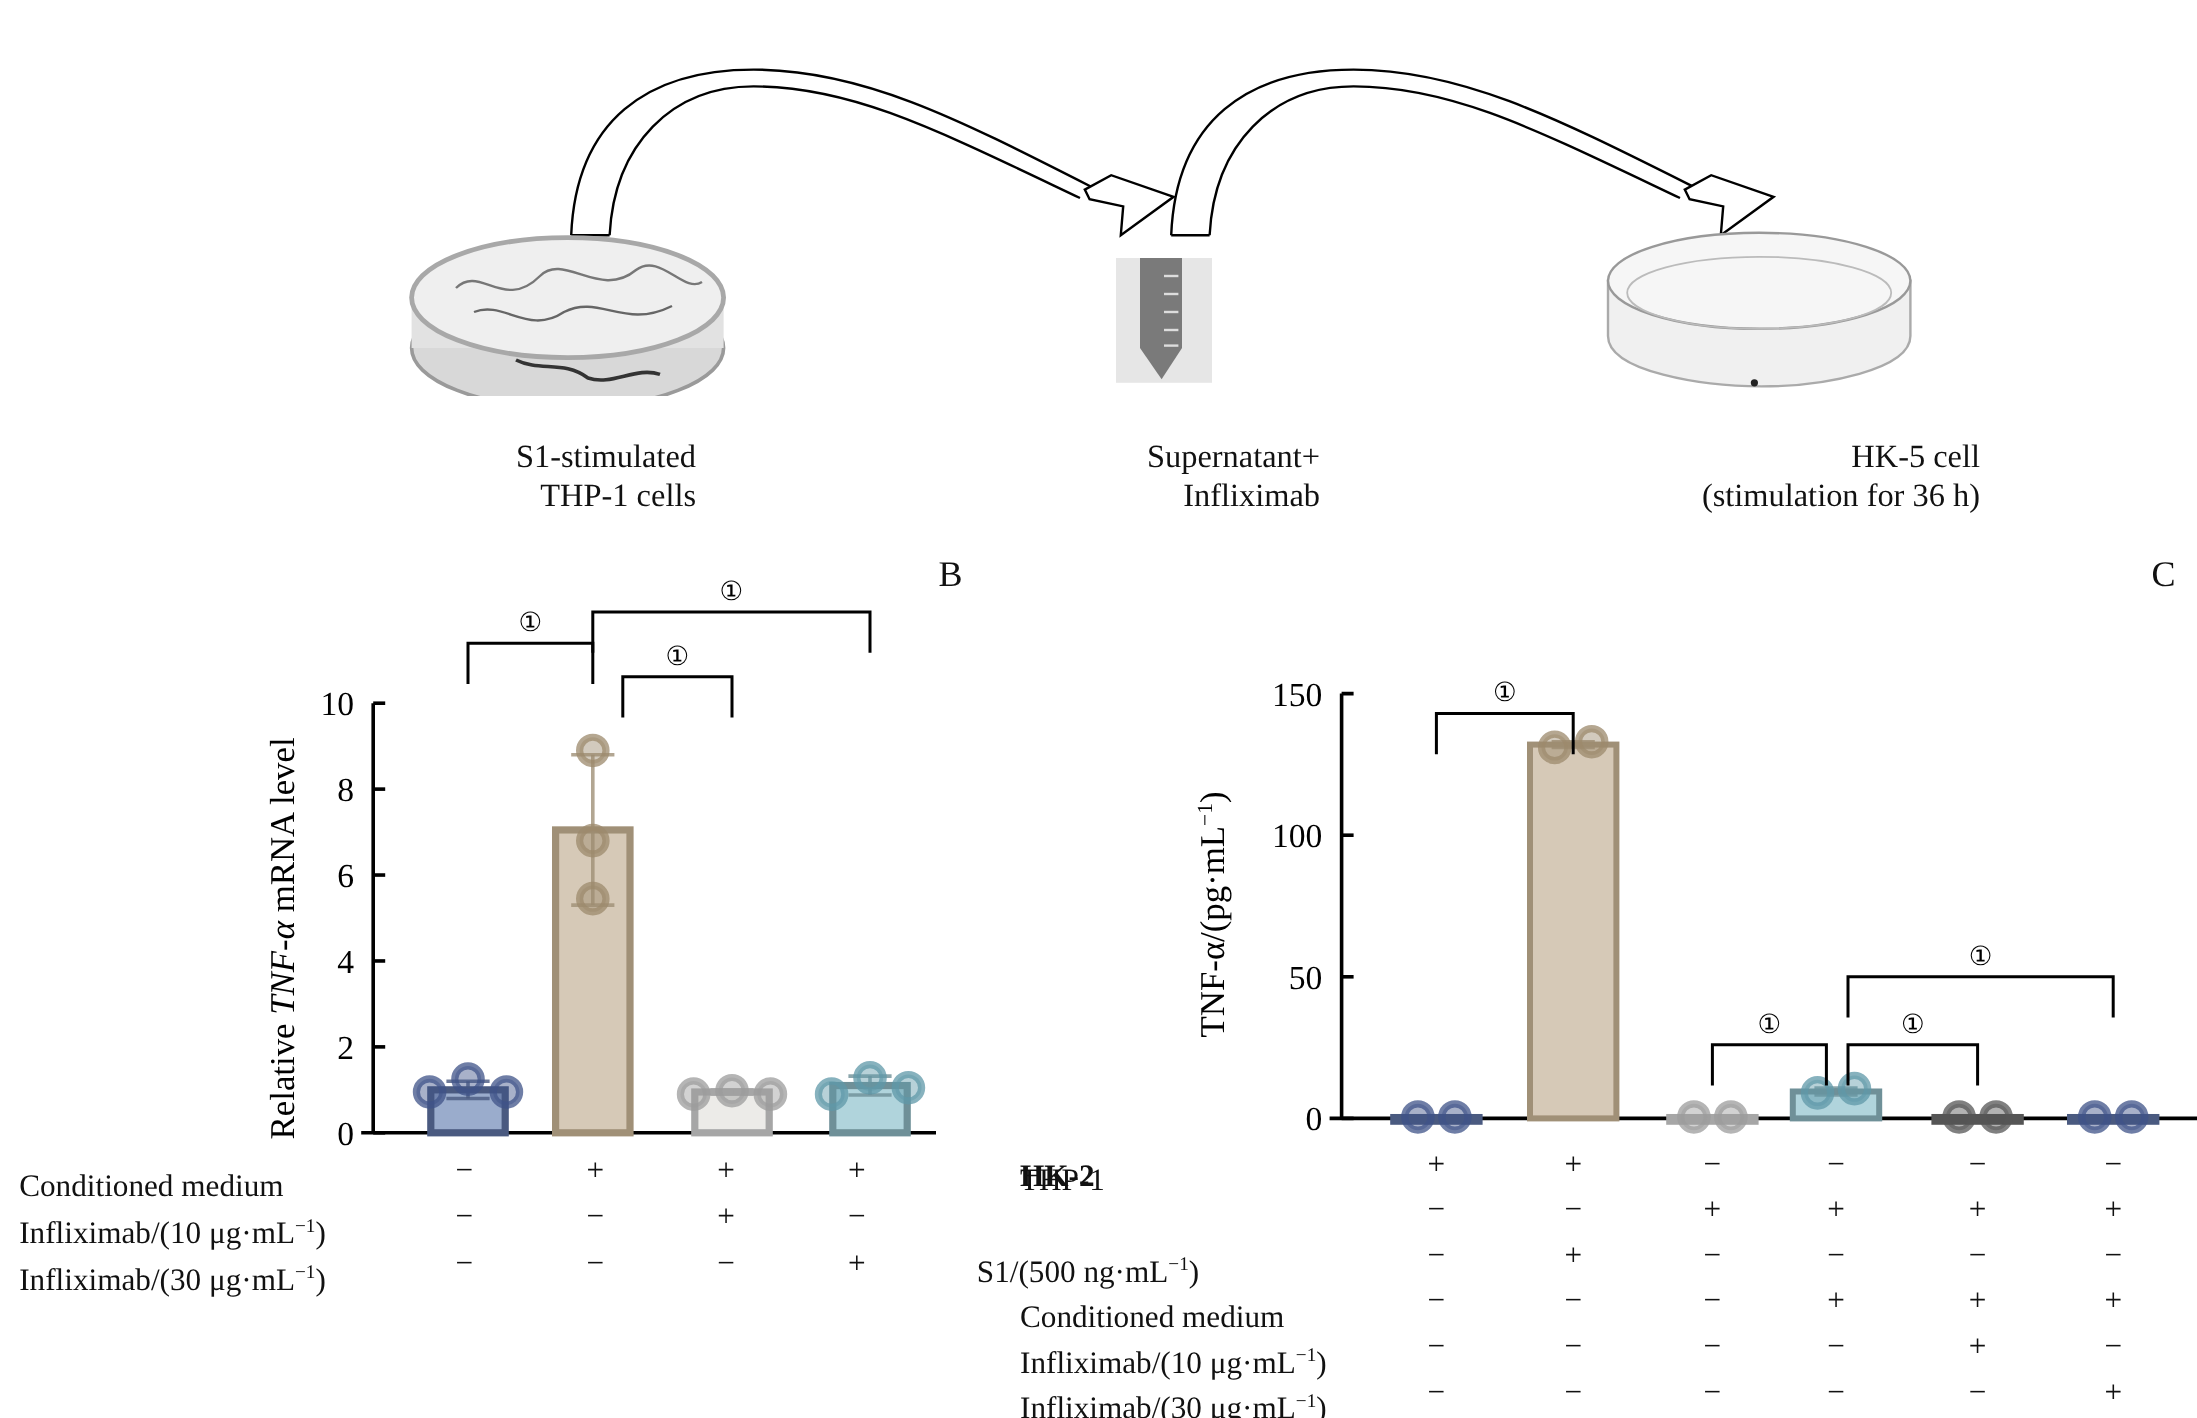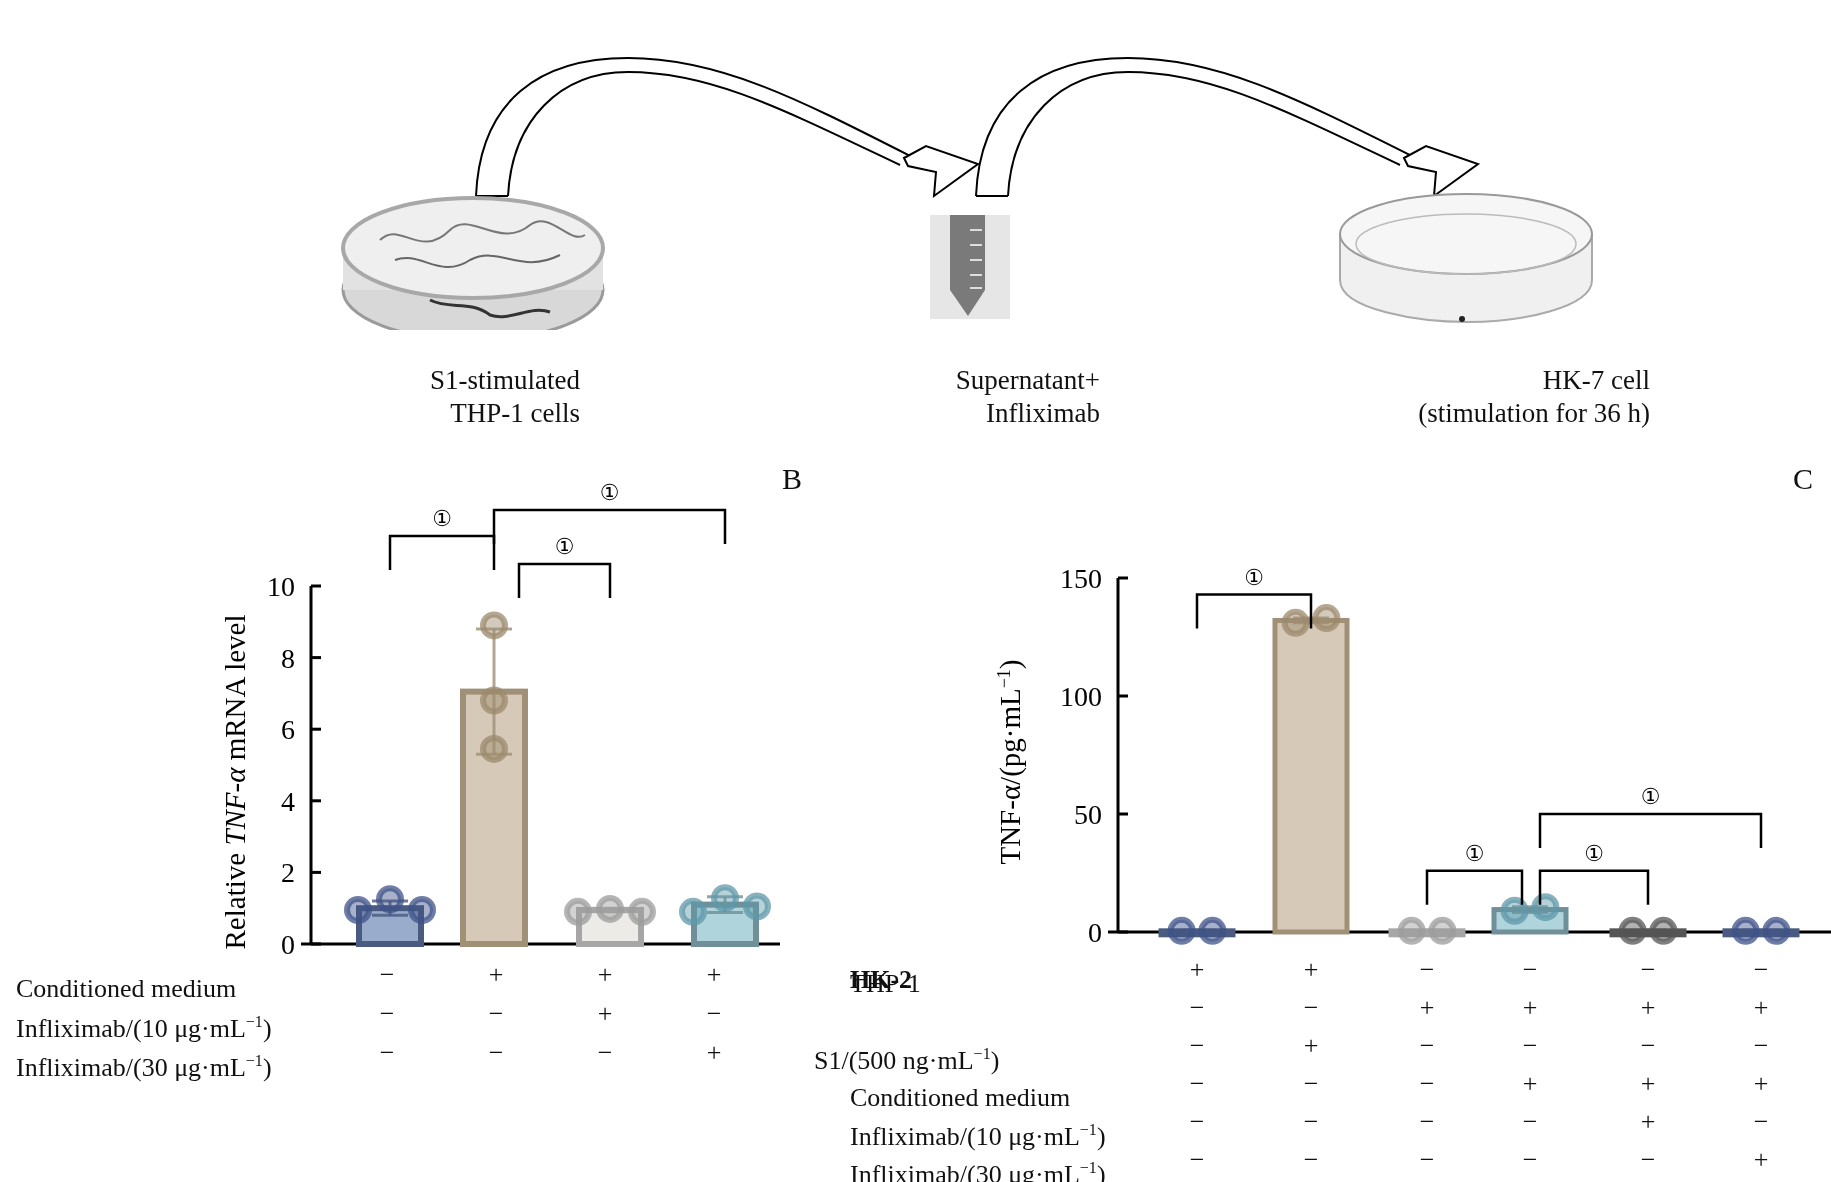--- a/index.html
+++ b/index.html
@@ -79,21 +79,21 @@
 
 <div class="abs caption" style="left:330px;top:364px;width:250px;">
   <div>S1-stimulated</div>
   <div>THP-1 cells</div>
 </div>
 <div class="abs caption" style="left:850px;top:364px;width:250px;">
   <div>Supernatant+</div>
   <div>Infliximab</div>
 </div>
 <div class="abs caption" style="left:1300px;top:364px;width:350px;">
-  <div>HK-7 cell</div>
+  <div>HK-5 cell</div>
   <div>(stimulation for 36 h)</div>
 </div>
 
 <div class="abs panel-letter" style="left:782px;top:462px;">B</div>
 <svg id="chartB" class="abs" style="left:0;top:460px;" width="800" height="500">
     <line x1="311" y1="126" x2="311" y2="484" stroke="#000" stroke-width="3"></line>
     <line x1="301" y1="484" x2="780" y2="484" stroke="#000" stroke-width="3"></line>
     <line x1="311" y1="484" x2="321" y2="484" stroke="#000" stroke-width="3"></line>
     <text x="295" y="494" font-size="28" text-anchor="end">0</text>
     <line x1="311" y1="412.4" x2="321" y2="412.4" stroke="#000" stroke-width="3"></line>

